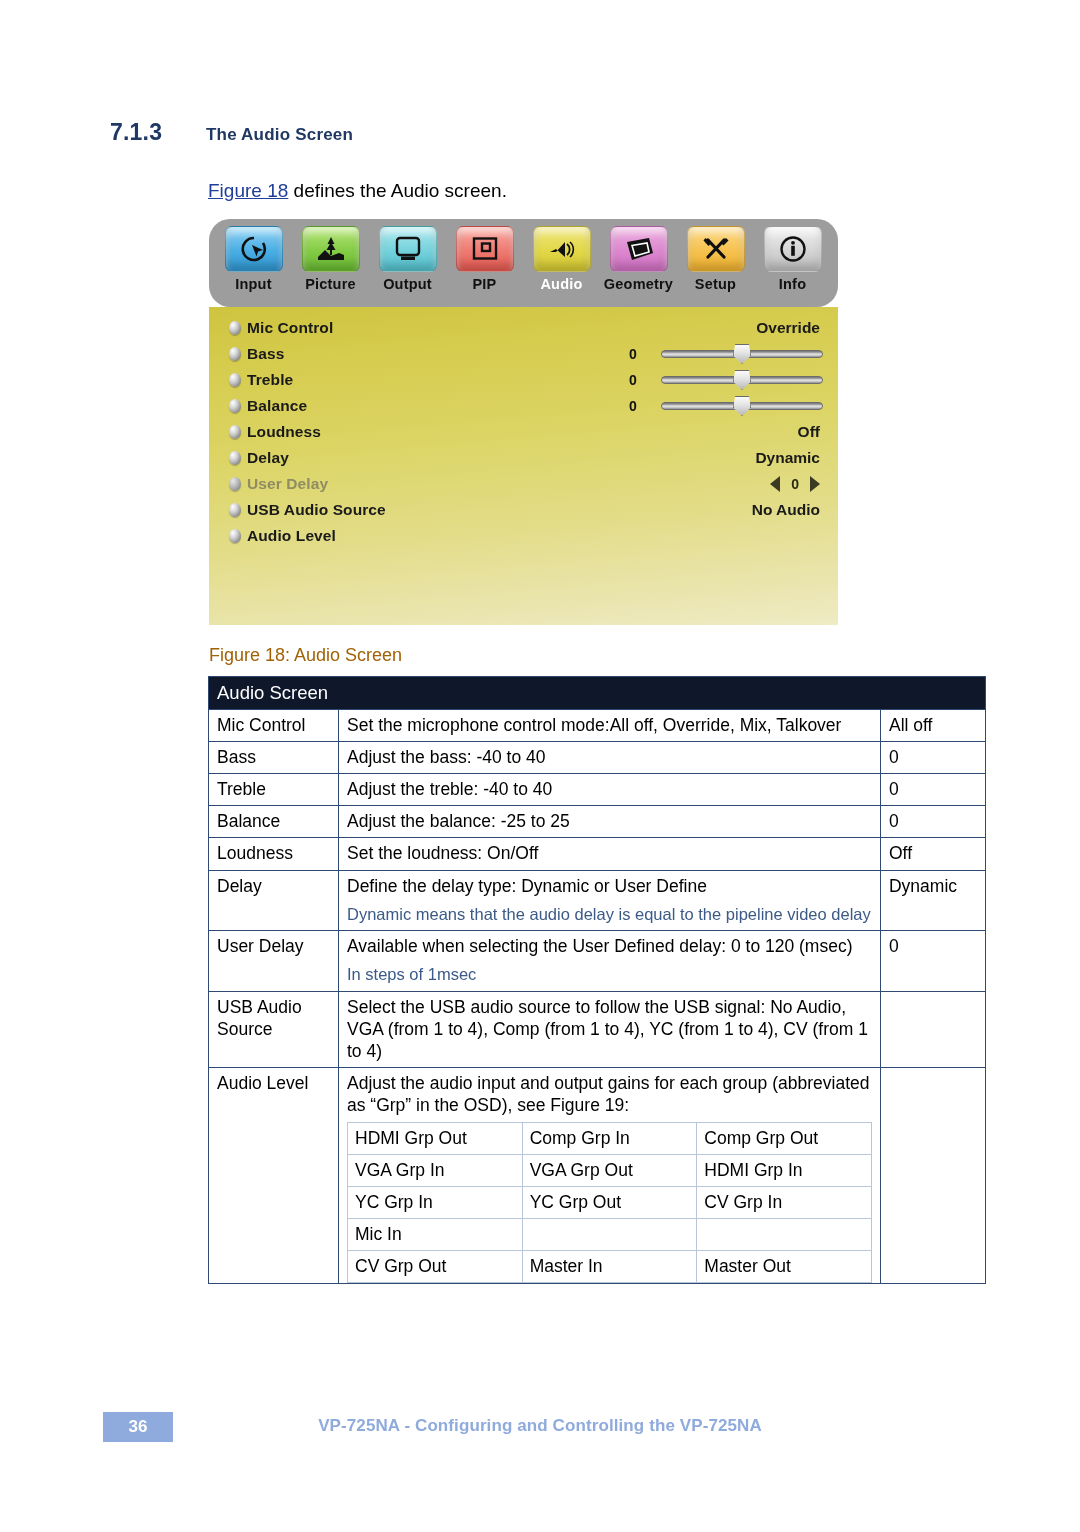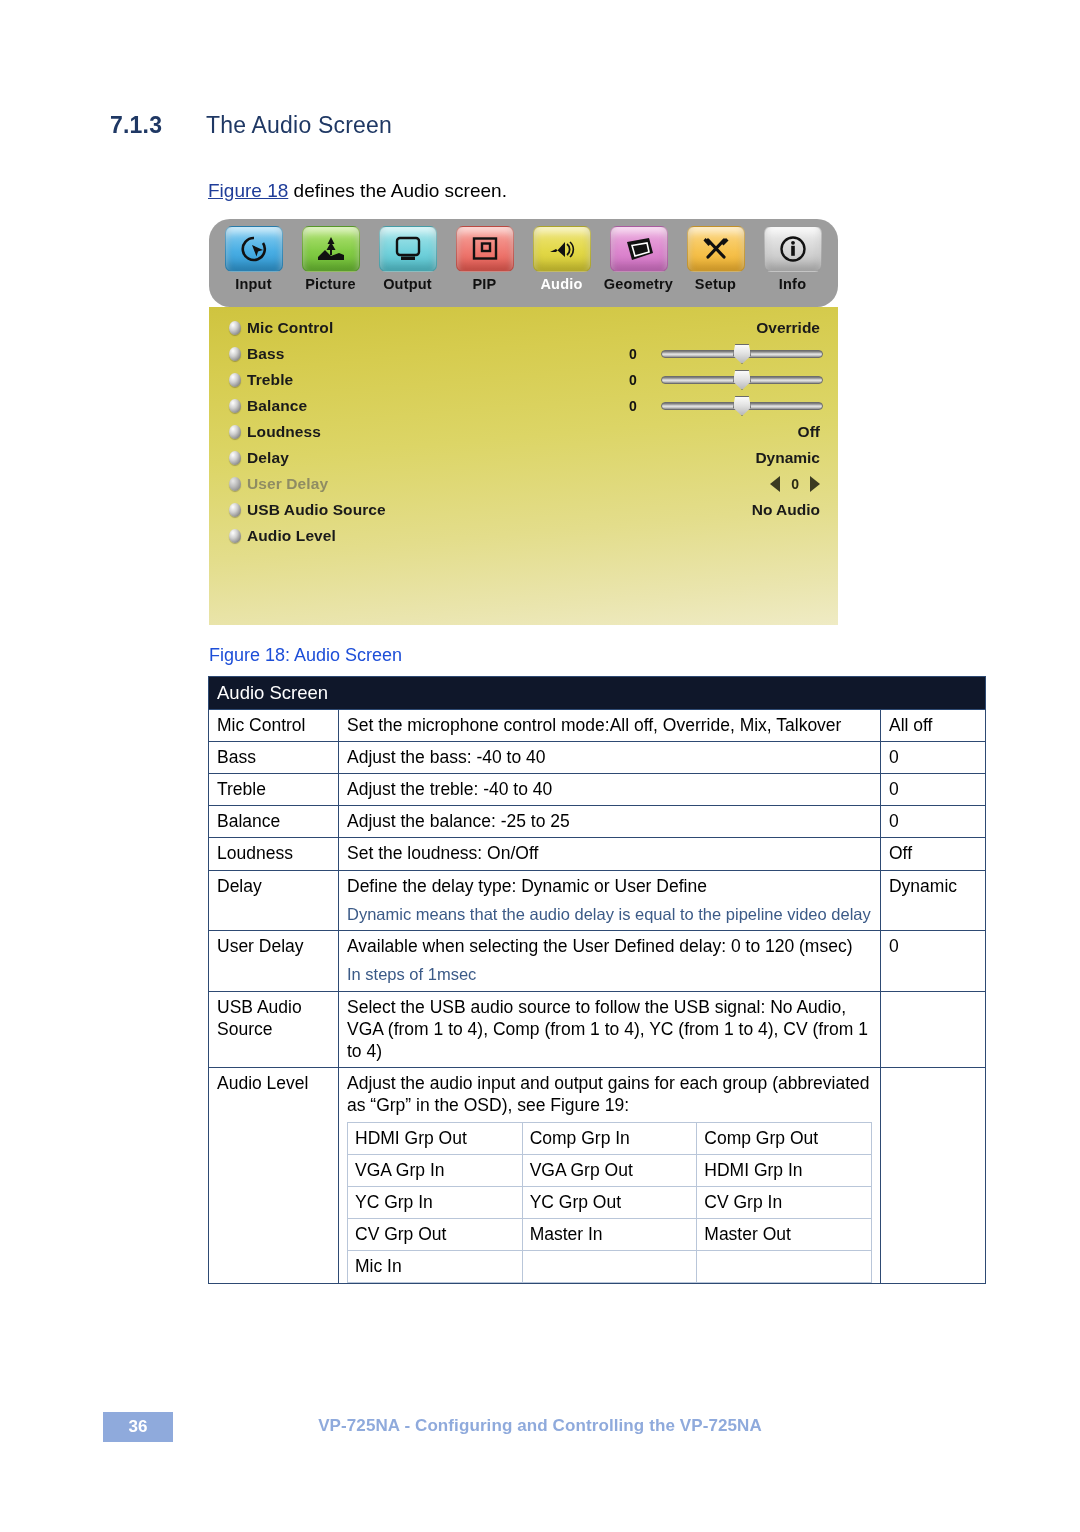--- a/index.html
+++ b/index.html
@@ -27,24 +27,25 @@
   }
   .heading .num {
     font-size: 23px;
     font-weight: bold;
     color: #1f3864;
     width: 96px;
     flex: 0 0 96px;
     letter-spacing: .2px;
   }
   .heading .txt {
-    font-size: 23px;
-    font-weight: normal;
+    font-size: 17px;
+    font-weight: bold;
     color: #1f3864;
     letter-spacing: .2px;
+    margin-top: 13px;
   }
 
   .intro {
     position: absolute;
     left: 208px;
     top: 180px;
     font-size: 19px;
     color: #000;
   }
   .intro .figlink {
@@ -189,21 +190,21 @@
   .arrow-l { border-right: 10px solid #3b3a22; }
   .arrow-r { border-left: 10px solid #3b3a22; }
   .stepper .sval { font-size: 14px; font-weight: bold; color:#2a2a14; }
 
   
   .figcaption {
     position: absolute;
     left: 209px;
     top: 645px;
     font-size: 18px;
-    color: #1d4ed8;
+    color: #a16207;
   }
 
   
   .tbl-wrap {
     position: absolute;
     left: 208px;
     top: 676px;
     width: 778px;
   }
   table.main {
@@ -558,28 +559,28 @@
             <td>VGA Grp In</td>
             <td>VGA Grp Out</td>
             <td>HDMI Grp In</td>
           </tr>
           <tr>
             <td>YC Grp In</td>
             <td>YC Grp Out</td>
             <td>CV Grp In</td>
           </tr>
           <tr>
+            <td>Mic In</td>
+            <td>&nbsp;</td>
+            <td>&nbsp;</td>
+          </tr>
+          <tr>
             <td>CV Grp Out</td>
             <td>Master In</td>
             <td>Master Out</td>
-          </tr>
-          <tr>
-            <td>Mic In</td>
-            <td>&nbsp;</td>
-            <td>&nbsp;</td>
           </tr>
         </tbody>
             </table>
       </td>
       <td></td>
     </tr>
 
   </tbody>
     </table>
 </div>

